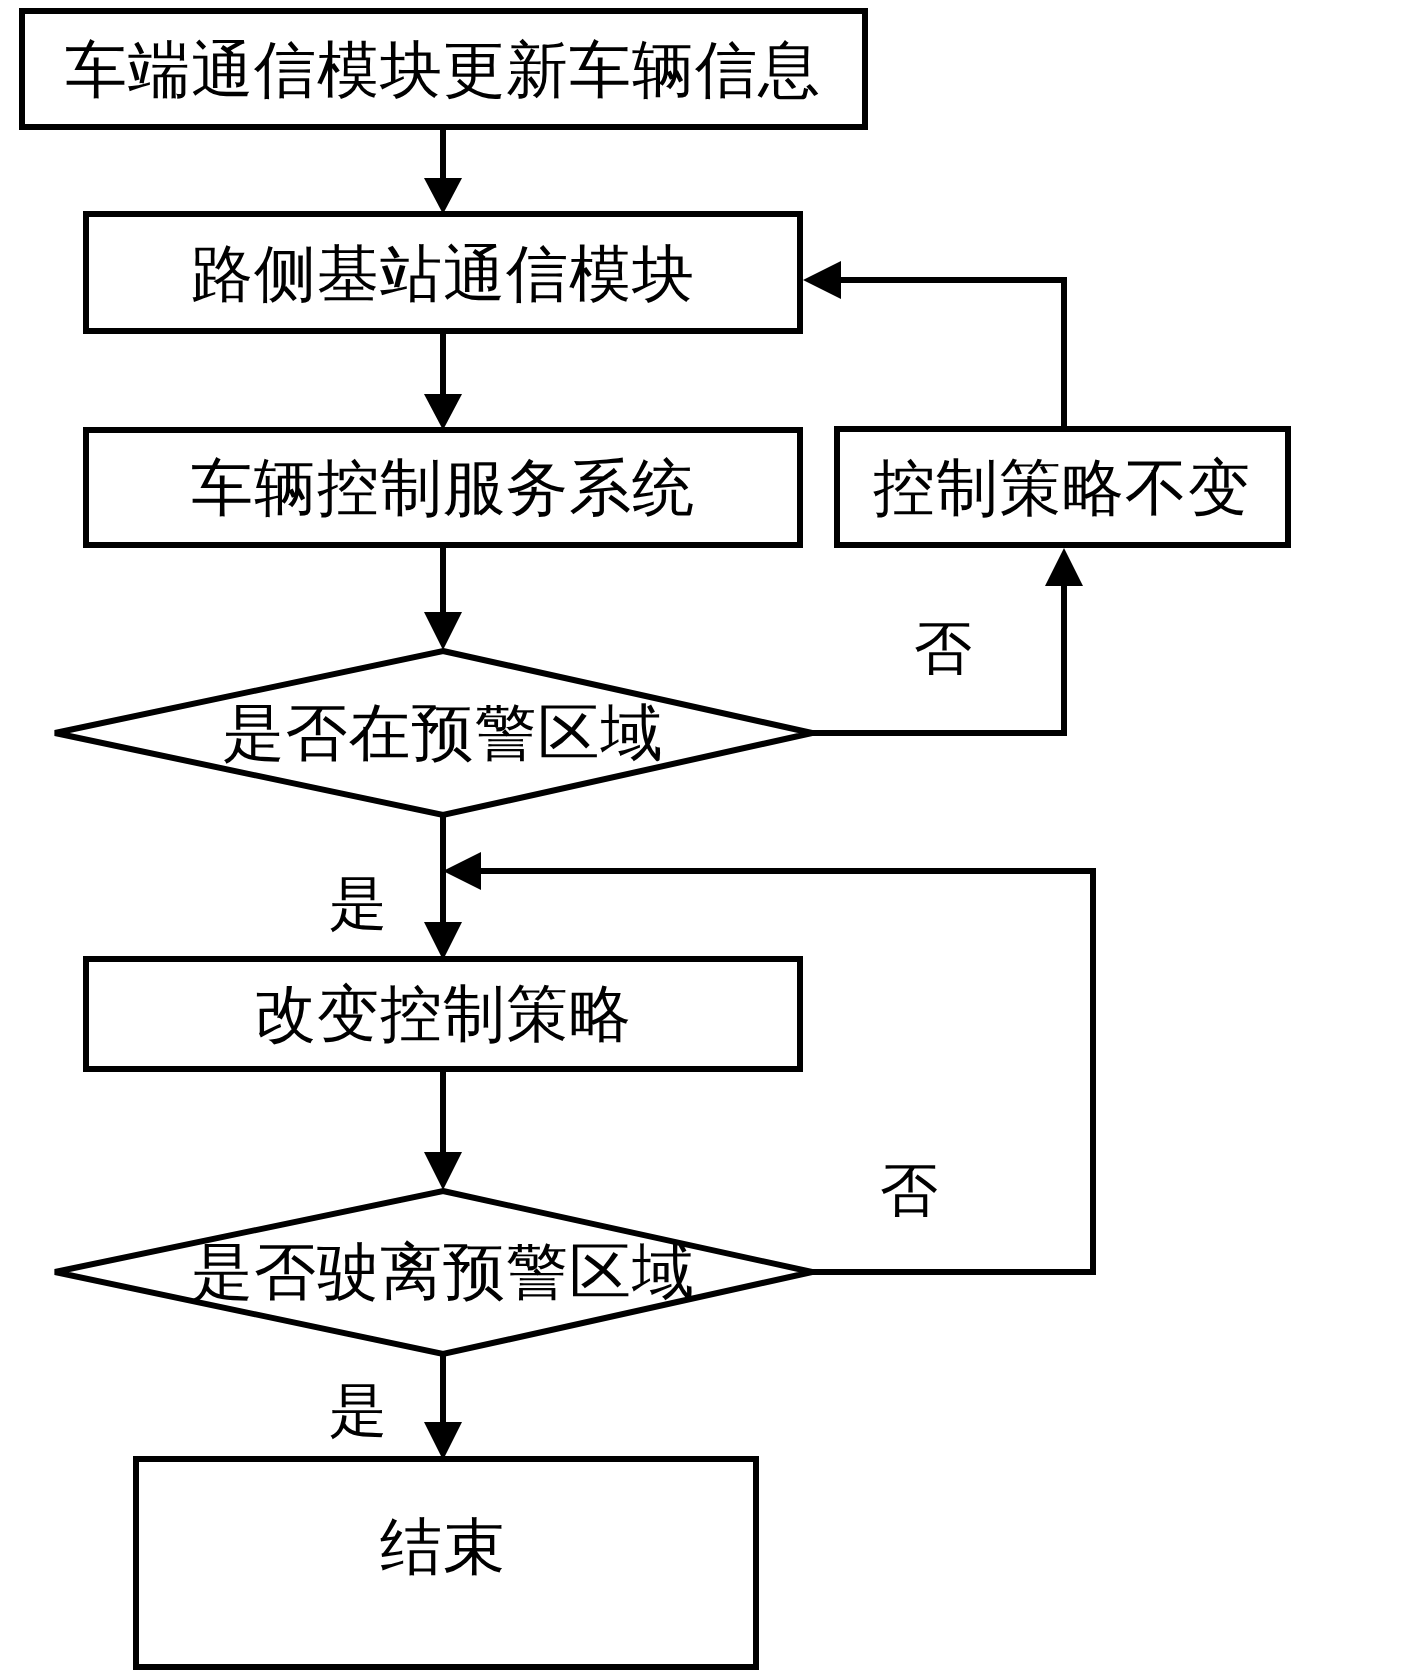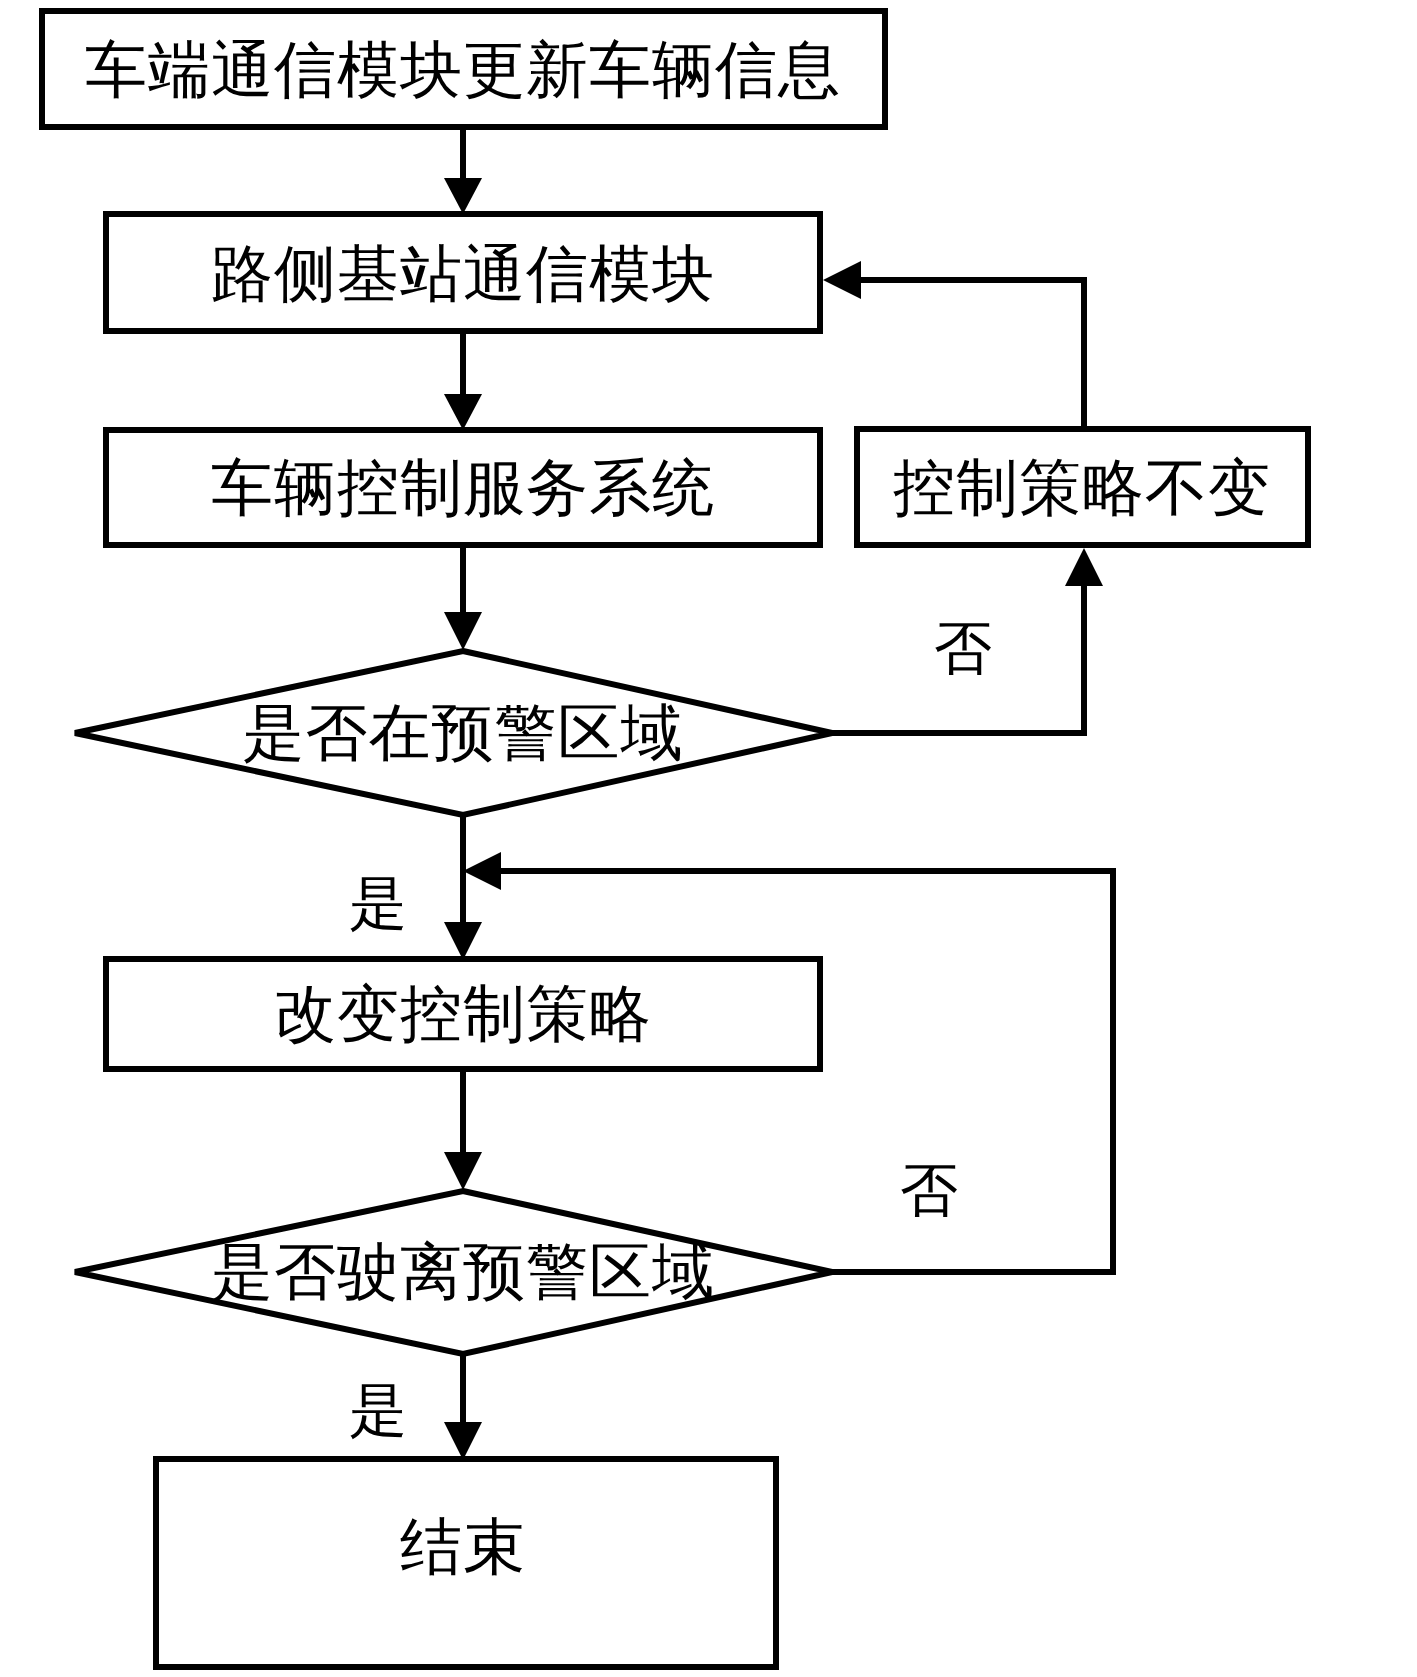--- a/index.html
+++ b/index.html
@@ -9,21 +9,20 @@
   }
   body {
     font-family: "Liberation Serif", "DejaVu Serif", serif;
   }
   #flowchart-root {
     position: relative;
     width: 1380px;
     height: 1677px;
     background: #ffffff;
     overflow: hidden;
-    margin-left: 20px;
   }
   svg.diagram {
     position: absolute;
     left: 0;
     top: 0;
     width: 1417px;
     height: 1677px;
     display: block;
   }
   .node-shape {

